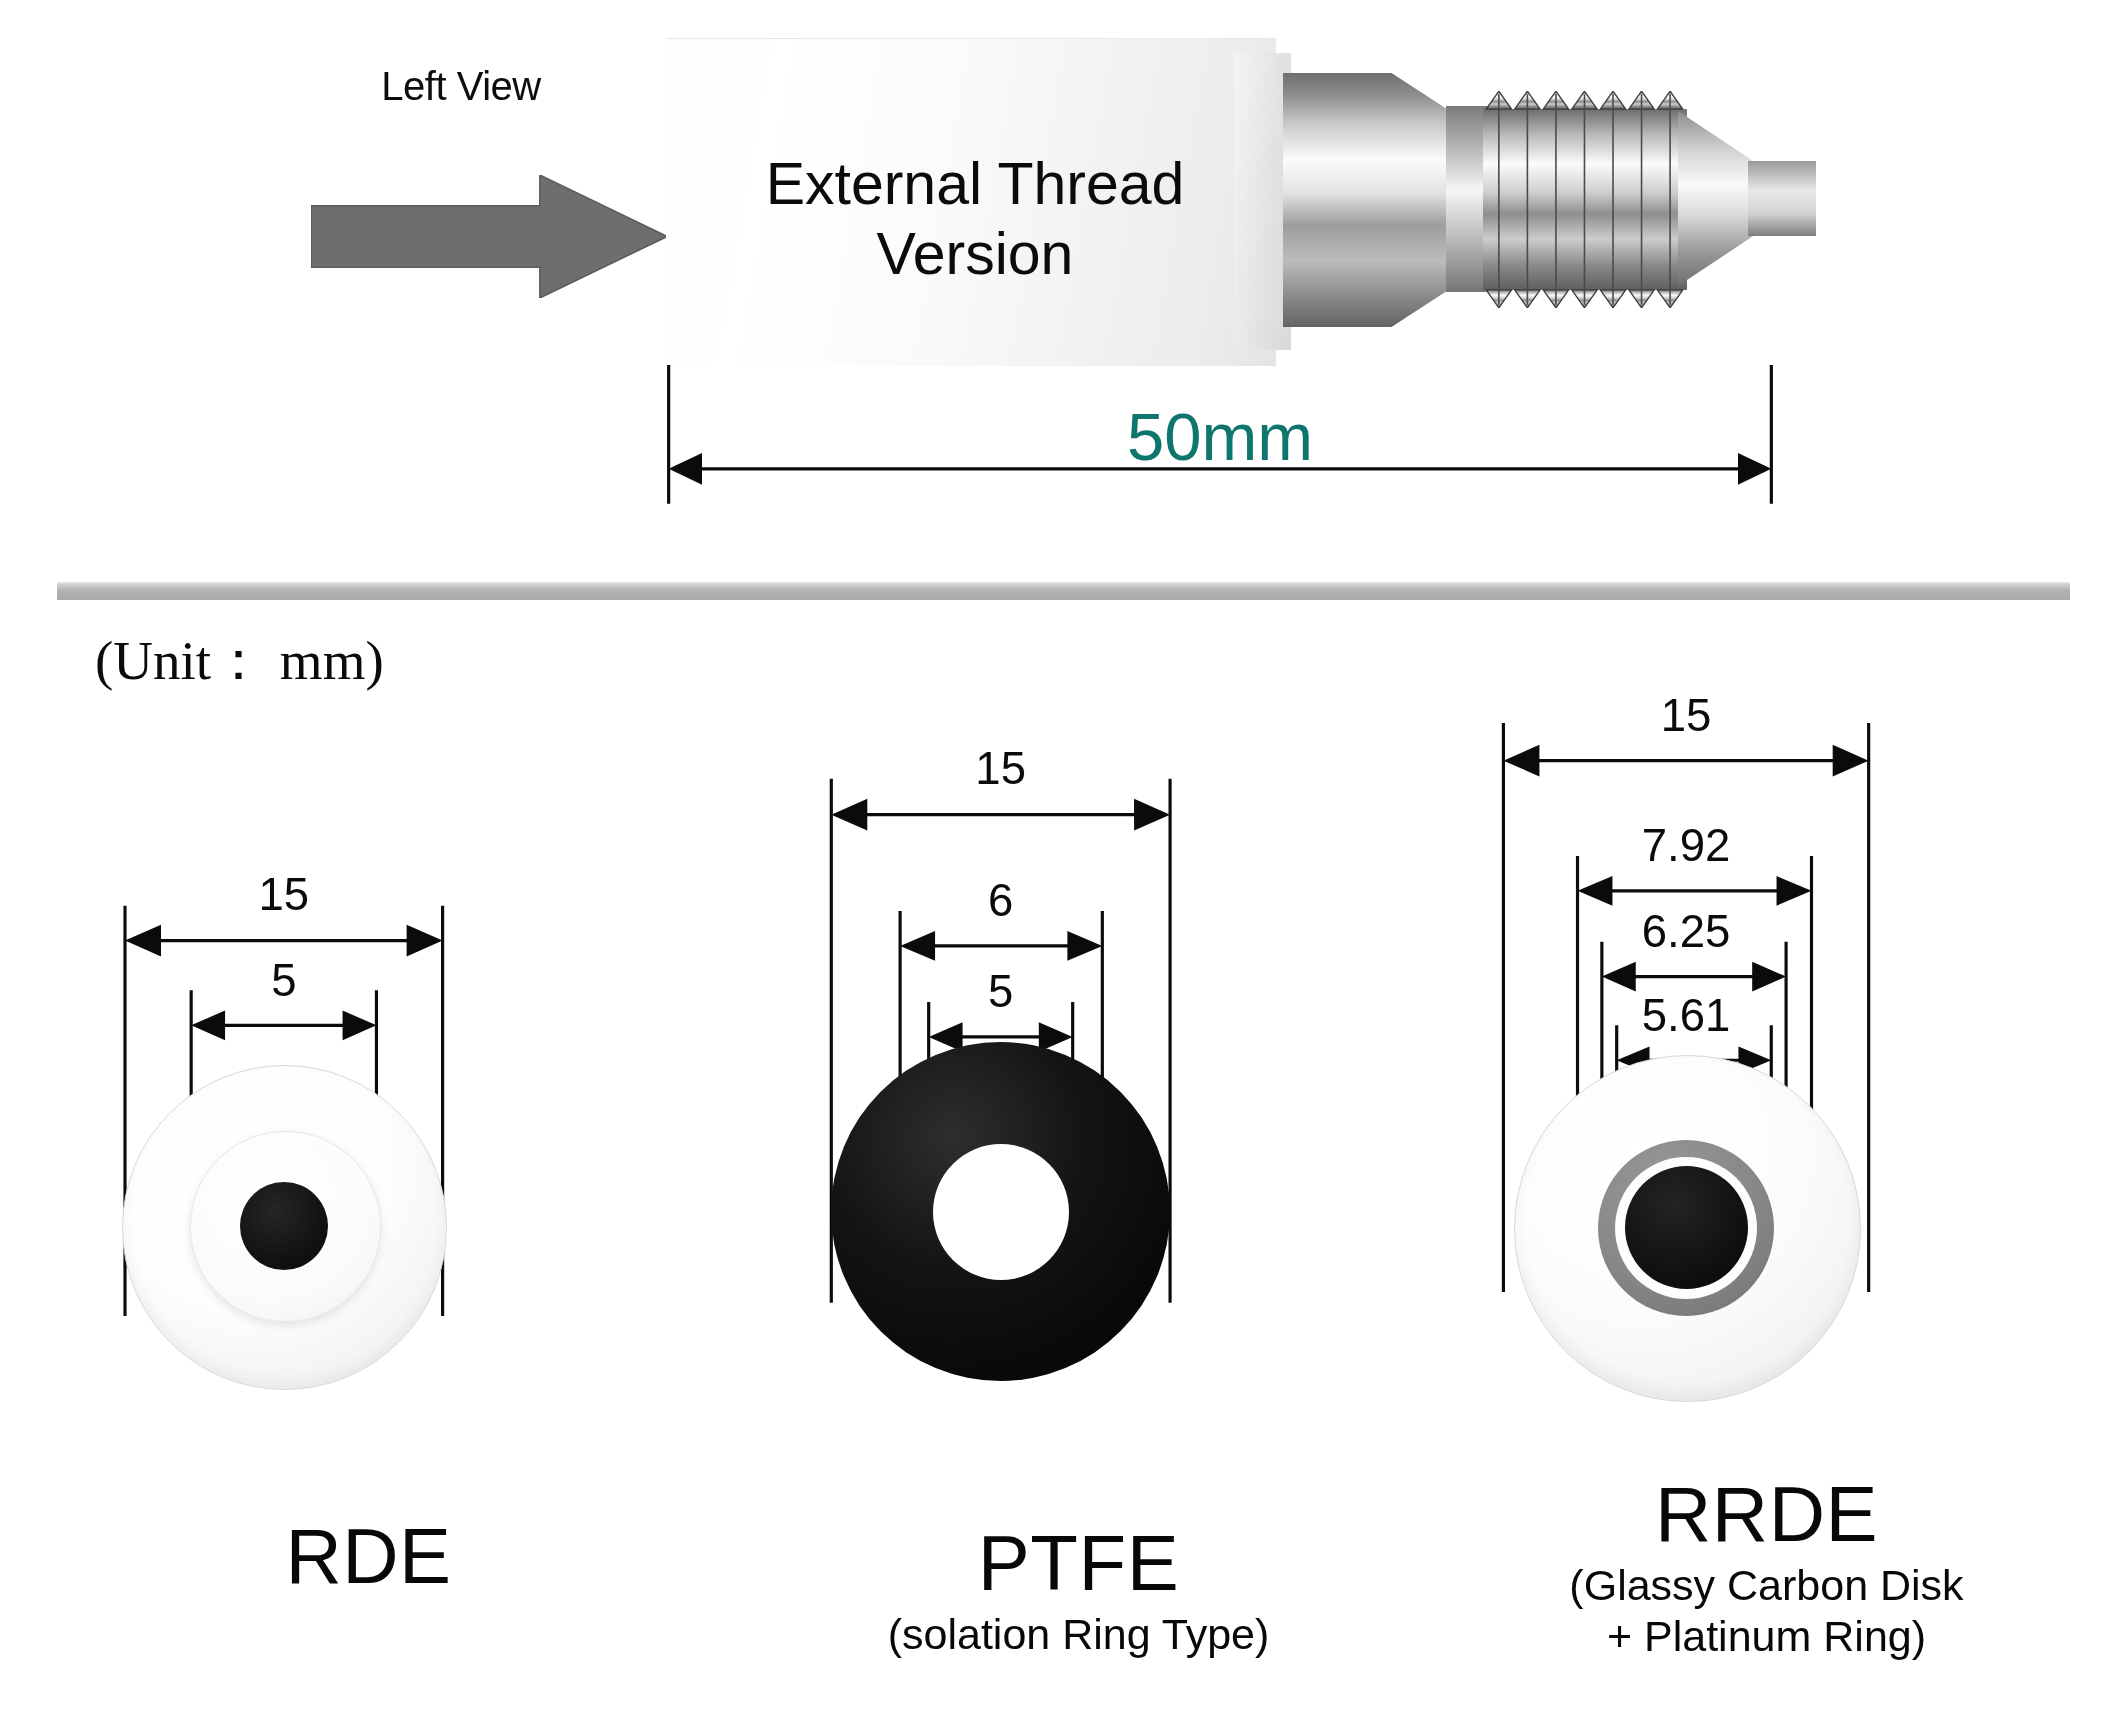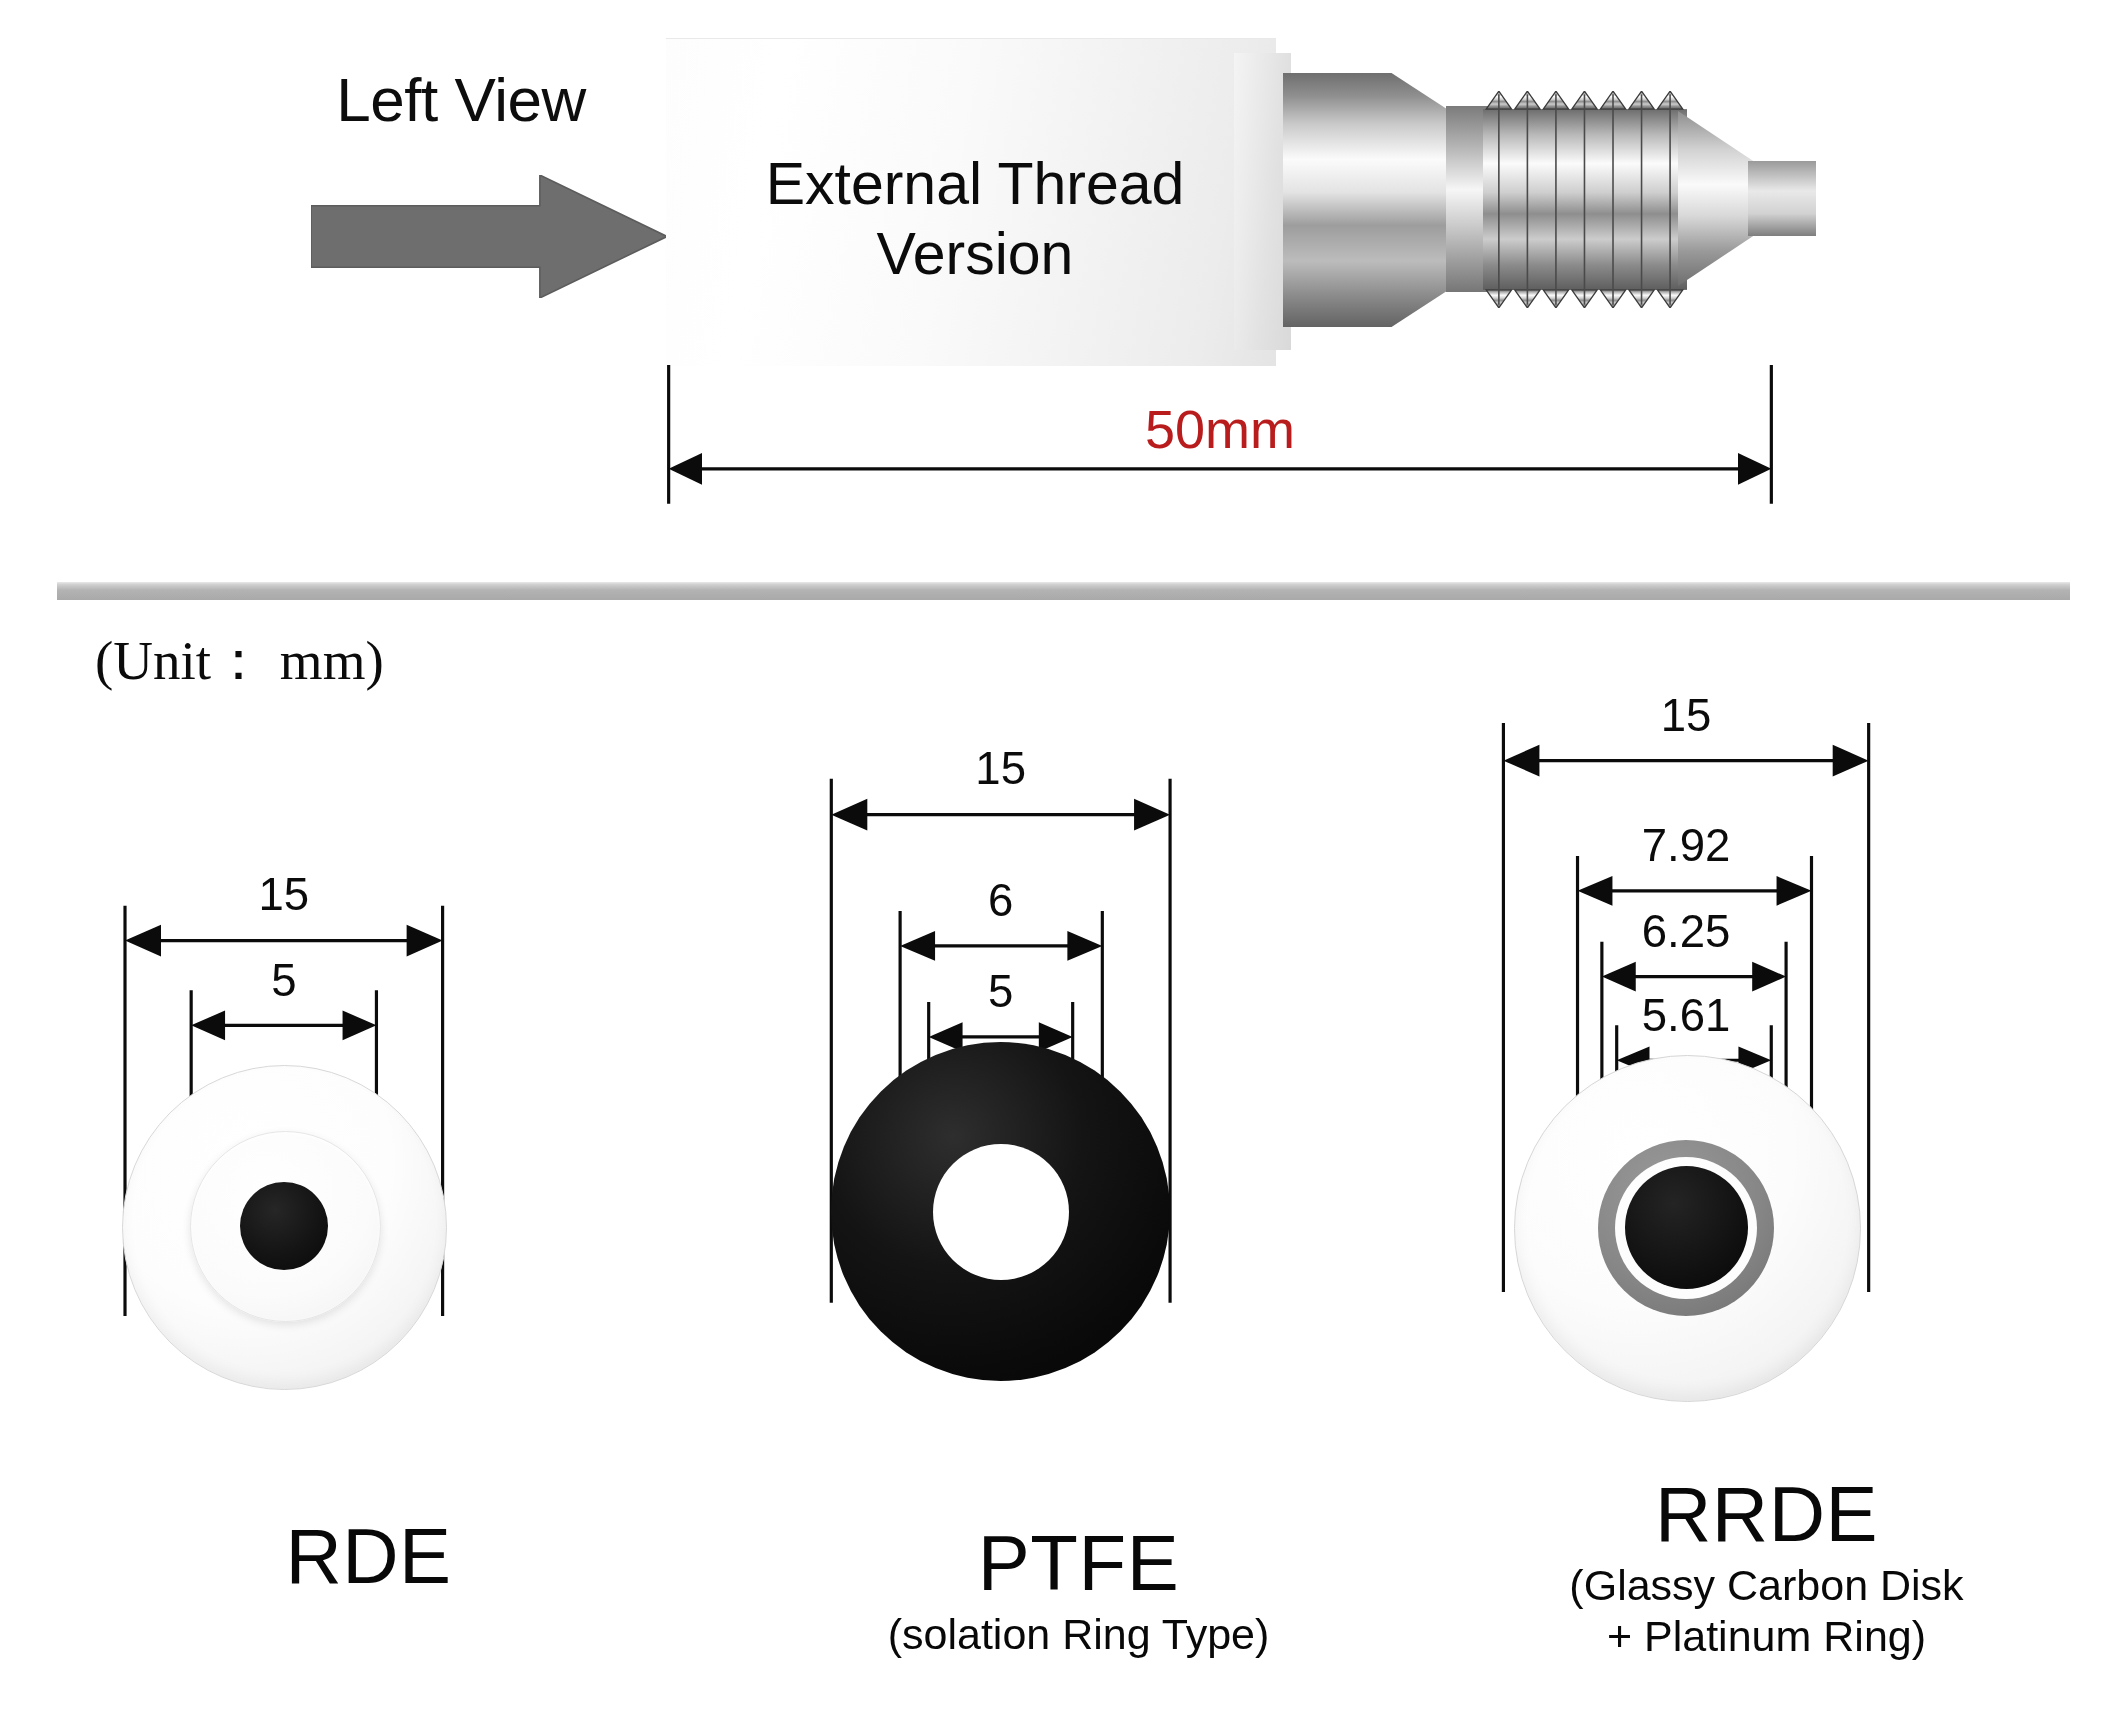--- a/index.html
+++ b/index.html
@@ -18,21 +18,21 @@
     overflow: hidden;
   }
 
   
   #left-view-label {
     position: absolute;
     left: 297px;
     top: 64px;
     width: 328px;
     text-align: center;
-    font-size: 62px;
+    font-size: 40px;
     font-weight: 400;
     color: #0d0d0d;
     letter-spacing: -0.5px;
     white-space: nowrap;
   }
   #left-view-arrow {
     position: absolute;
     left: 311px;
     top: 175px;
     width: 356px;
@@ -128,22 +128,22 @@
     top: 365px;
     width: 1108px;
     height: 143px;
   }
   #dim50-label {
     position: absolute;
     left: 666px;
     top: 398px;
     width: 1108px;
     text-align: center;
-    font-size: 54px;
-    color: #b91c1c;
+    font-size: 67px;
+    color: #0f766e;
   }
 
   
   #divider {
     position: absolute;
     left: 57px;
     top: 582px;
     width: 2013px;
     height: 18px;
     background: linear-gradient(180deg, #e8e8e8 0%, #d0d0d0 14%, #b3b3b3 45%, #a9a9a9 100%);

